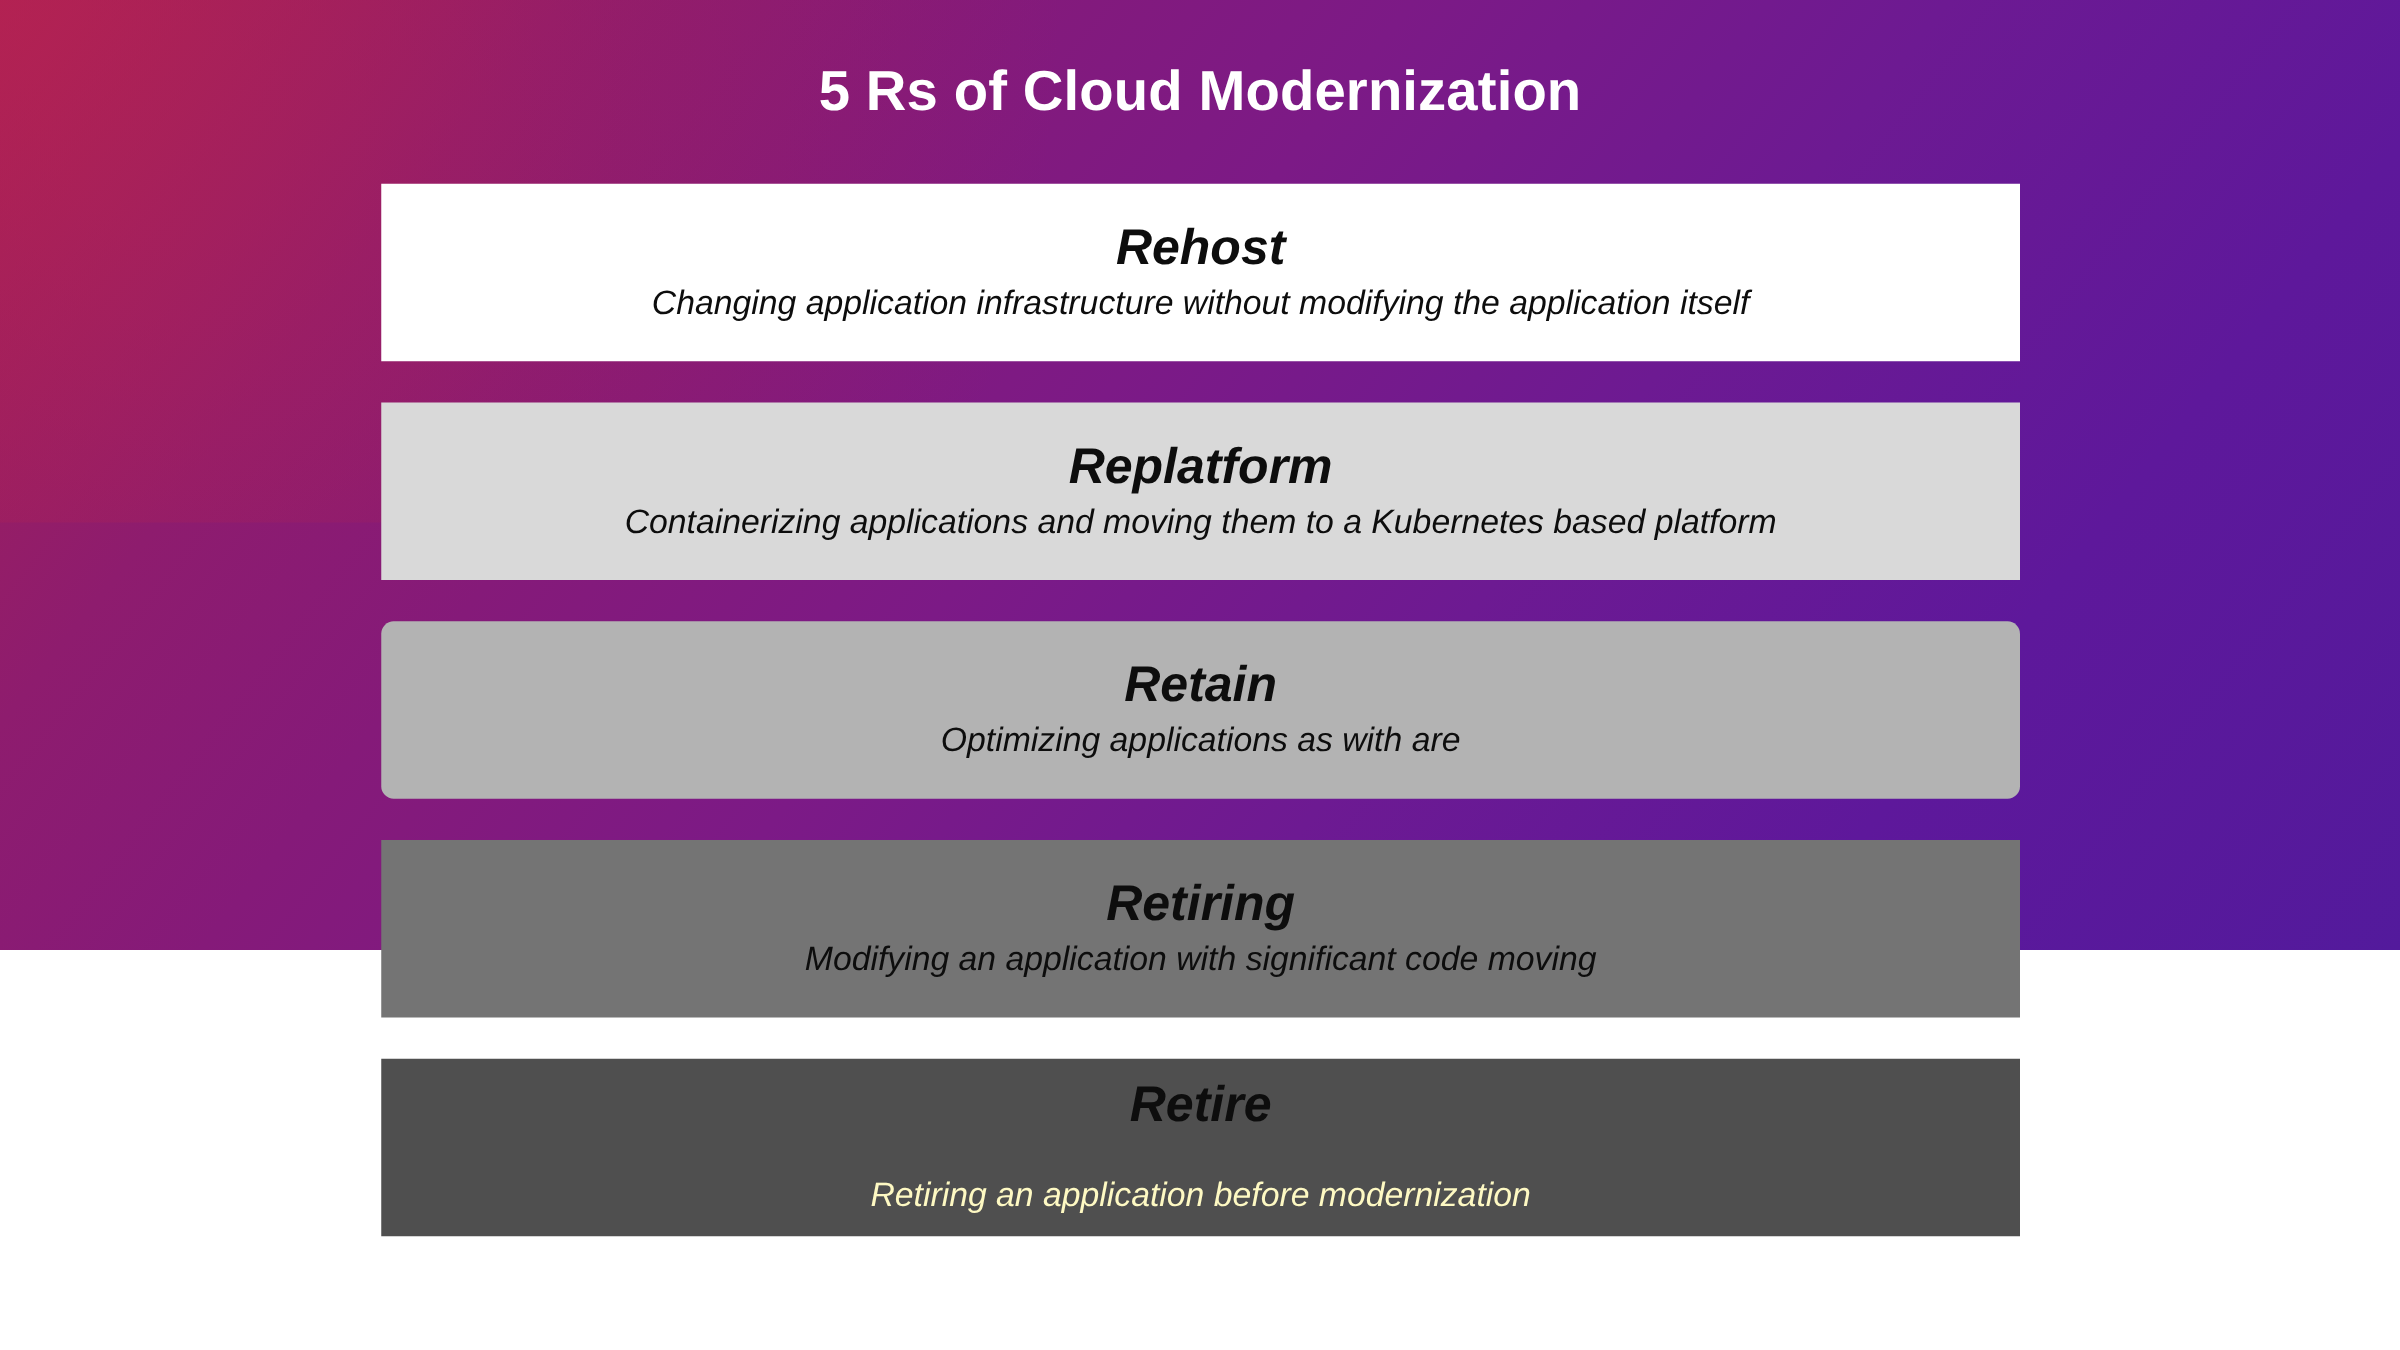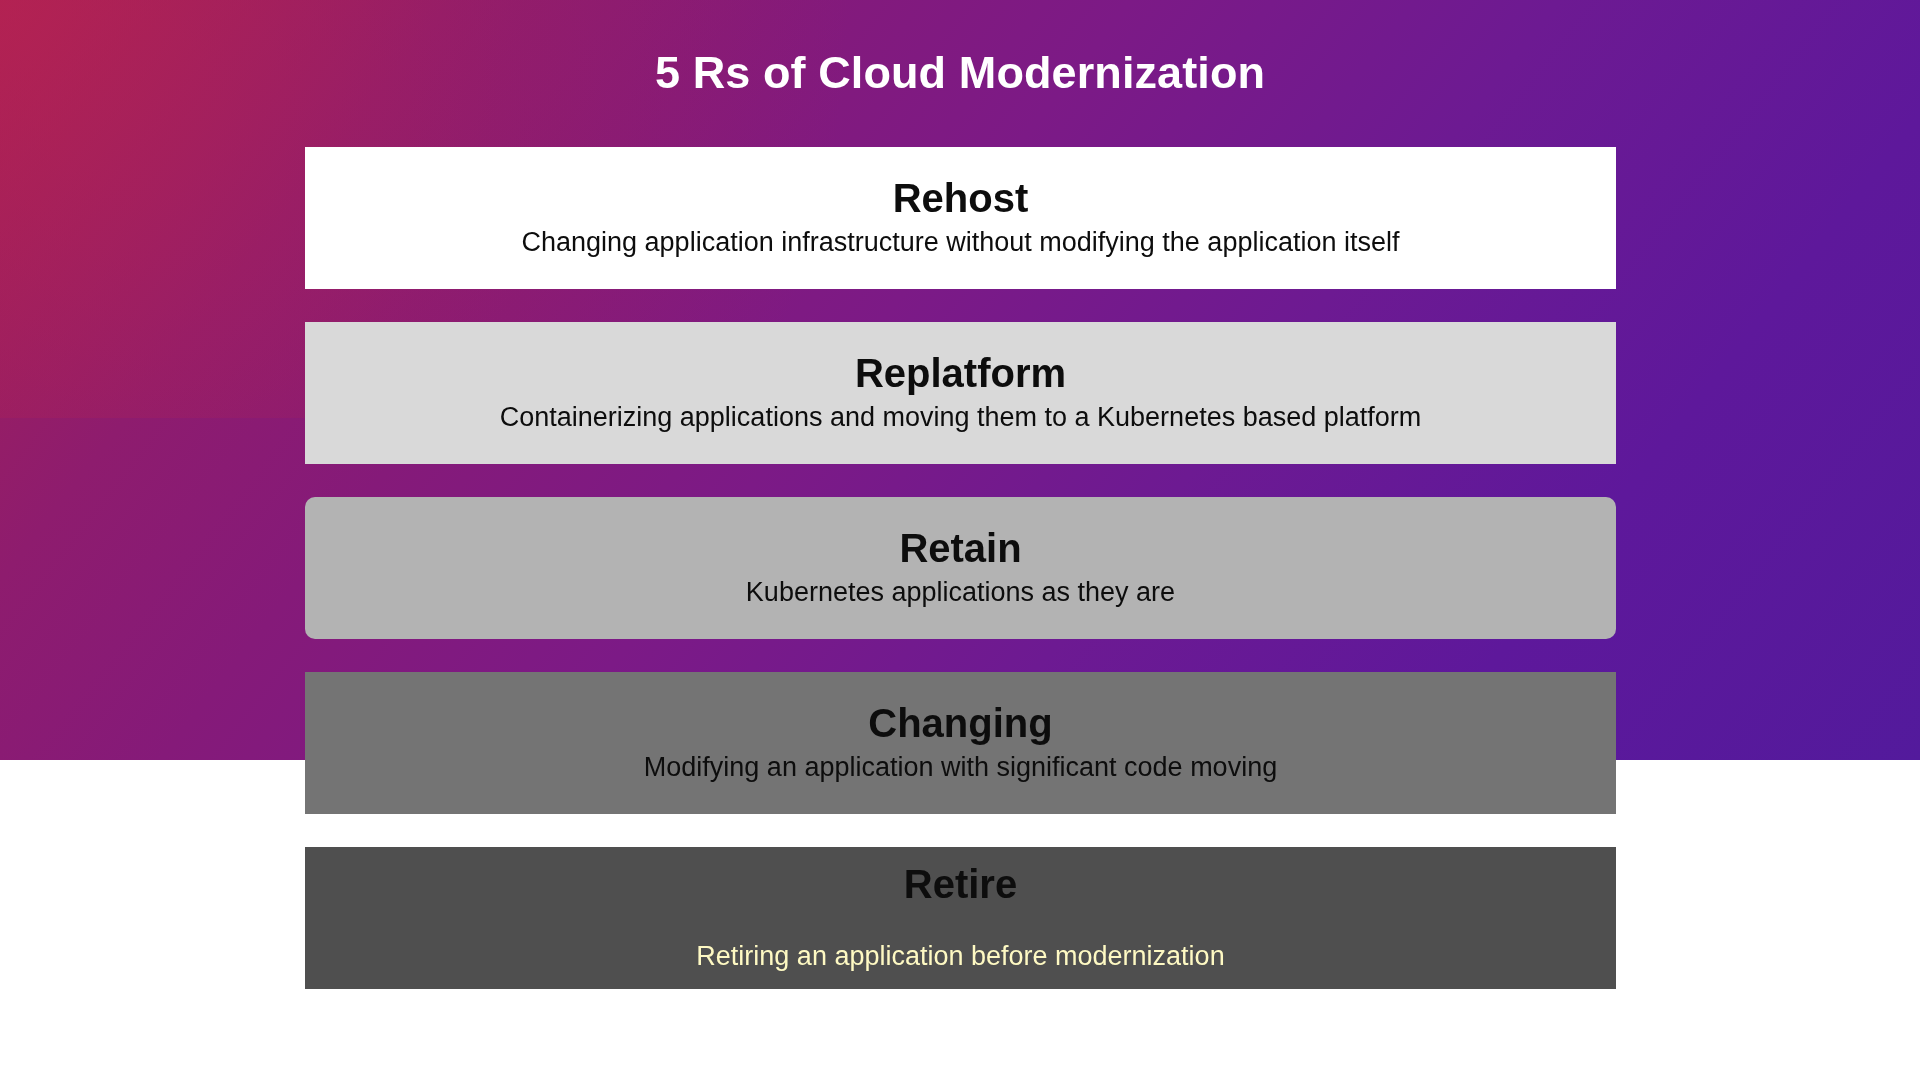--- a/index.html
+++ b/index.html
@@ -68,20 +68,21 @@
   .bar {
     position: relative;
     width: 100%;
     height: 142px;
     margin-bottom: 33px;
     box-sizing: border-box;
     display: flex;
     flex-direction: column;
     align-items: center;
     justify-content: center;
+    font-style: italic;
   }
   .bar:last-child { margin-bottom: 0; }
 
   .bar-title {
     font-size: 40px;
     font-weight: bold;
     line-height: 1.05;
     margin: 0 0 8px 0;
     text-align: center;
     color: #111111;
@@ -112,25 +113,25 @@
       <div class="bar-desc" style="color: rgb(13, 13, 13);">Changing application infrastructure without modifying the application itself</div>
     </div>
 
     <div class="bar" style="background-color: rgb(217, 217, 217);">
       <div class="bar-title" style="color: rgb(13, 13, 13); text-align: right;">Replatform</div>
       <div class="bar-desc" style="color: rgb(13, 13, 13);">Containerizing applications and moving them to a Kubernetes based platform</div>
     </div>
 
     <div class="bar" style="background-color: rgb(179, 179, 179); border-radius: 10px;">
       <div class="bar-title" style="color: rgb(13, 13, 13);">Retain</div>
-      <div class="bar-desc" style="color: rgb(13, 13, 13);">Kubernetes applications as they are</div>
+      <div class="bar-desc" style="color: rgb(13, 13, 13);">Optimizing applications as with are</div>
     </div>
 
     <div class="bar" style="background-color: rgb(116, 116, 116);">
-      <div class="bar-title" style="color: rgb(13, 13, 13);">Changing</div>
+      <div class="bar-title" style="color: rgb(13, 13, 13);">Retiring</div>
       <div class="bar-desc" style="color: rgb(13, 13, 13);">Modifying an application with significant code moving</div>
     </div>
 
     <div class="bar" style="background-color: rgb(79, 79, 79); gap: 28px;">
       <div class="bar-title" style="color: rgb(13, 13, 13);">Retire</div>
       <div class="bar-desc" style="color: #fef9c3;">Retiring an application before modernization</div>
     </div>
 
   </div>
 </div>

